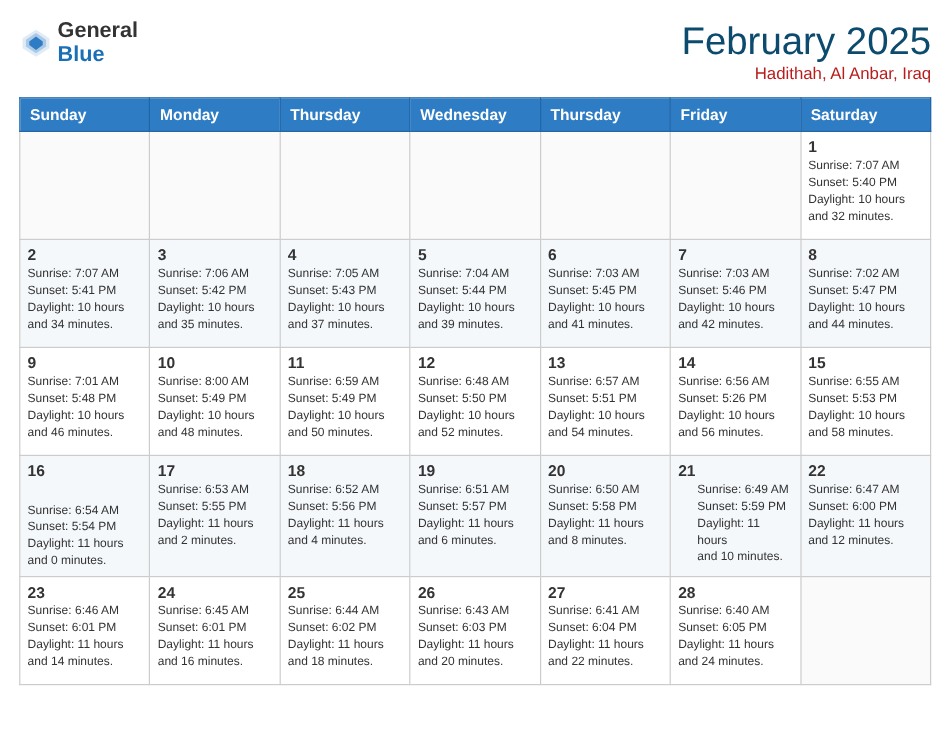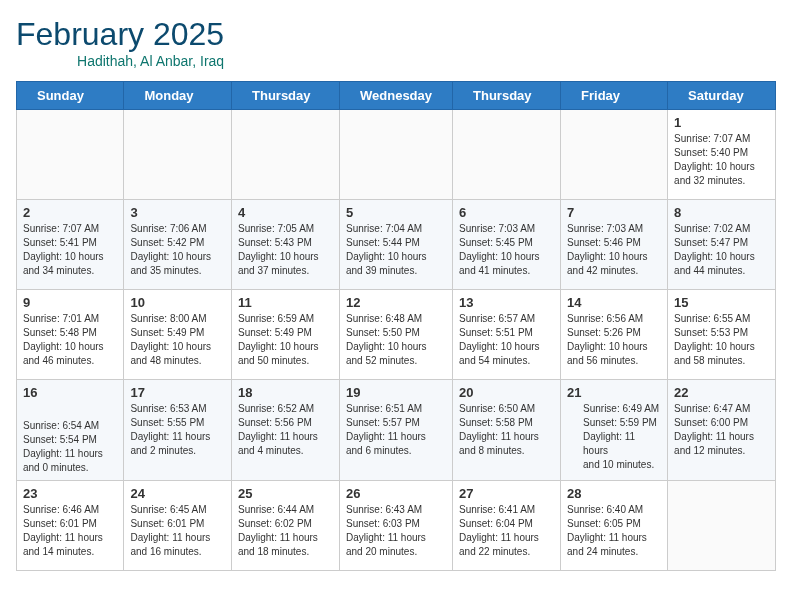--- a/index.html
+++ b/index.html
@@ -33,32 +33,32 @@
       height: 28px;
     }
     .title-block { text-align: right; }
     .month-title {
       font-size: 32px;
       color: #0c4a6e;
       font-weight: normal;
     }
     .location {
       font-size: 14px;
-      color: #0f766e;
+      color: #b91c1c;
     }
     .calendar {
       width: 100%;
       border-collapse: collapse;
       border: 1px solid #ccc;
     }
     .calendar th {
       background-color: #2e7cc4;
       color: #fff;
       font-size: 13px;
-      padding: 6px 20px;
+      padding: 6px 8px;
       text-align: left;
       border: 1px solid #2266a8;
     }
     .calendar td {
       vertical-align: top;
       border: 1px solid #ccc;
       padding: 5px 6px;
       width: calc(100% / 7);
       height: 90px;
       background: #fff;
@@ -76,20 +76,31 @@
       font-size: 10px;
       color: #333;
       line-height: 1.4;
     }
     .empty { background: #fafafa !important; }
   </style>
 </head>
 <body>
 
 <div class="header">
+  <div class="logo">
+    <svg class="logo-icon" viewBox="0 0 40 40" xmlns="http://www.w3.org/2000/svg">
+      <polygon points="20,4 36,14 36,26 20,36 4,26 4,14" fill="#2e7cc4" opacity="0.15"></polygon>
+      <polygon points="20,8 32,16 32,24 20,32 8,24 8,16" fill="#2e7cc4" opacity="0.3"></polygon>
+      <polygon points="20,12 28,18 28,22 20,28 12,22 12,18" fill="#2e7cc4"></polygon>
+    </svg>
+    <div class="logo-text">
+      <div class="logo-general">General</div>
+      <div class="logo-blue">Blue</div>
+    </div>
+  </div>
   <div class="title-block">
     <div class="month-title">February 2025</div>
     <div class="location">Hadithah, Al Anbar, Iraq</div>
   </div>
 </div>
 
 <table class="calendar">
   <thead>
     <tr>
     <th>Sunday</th>

